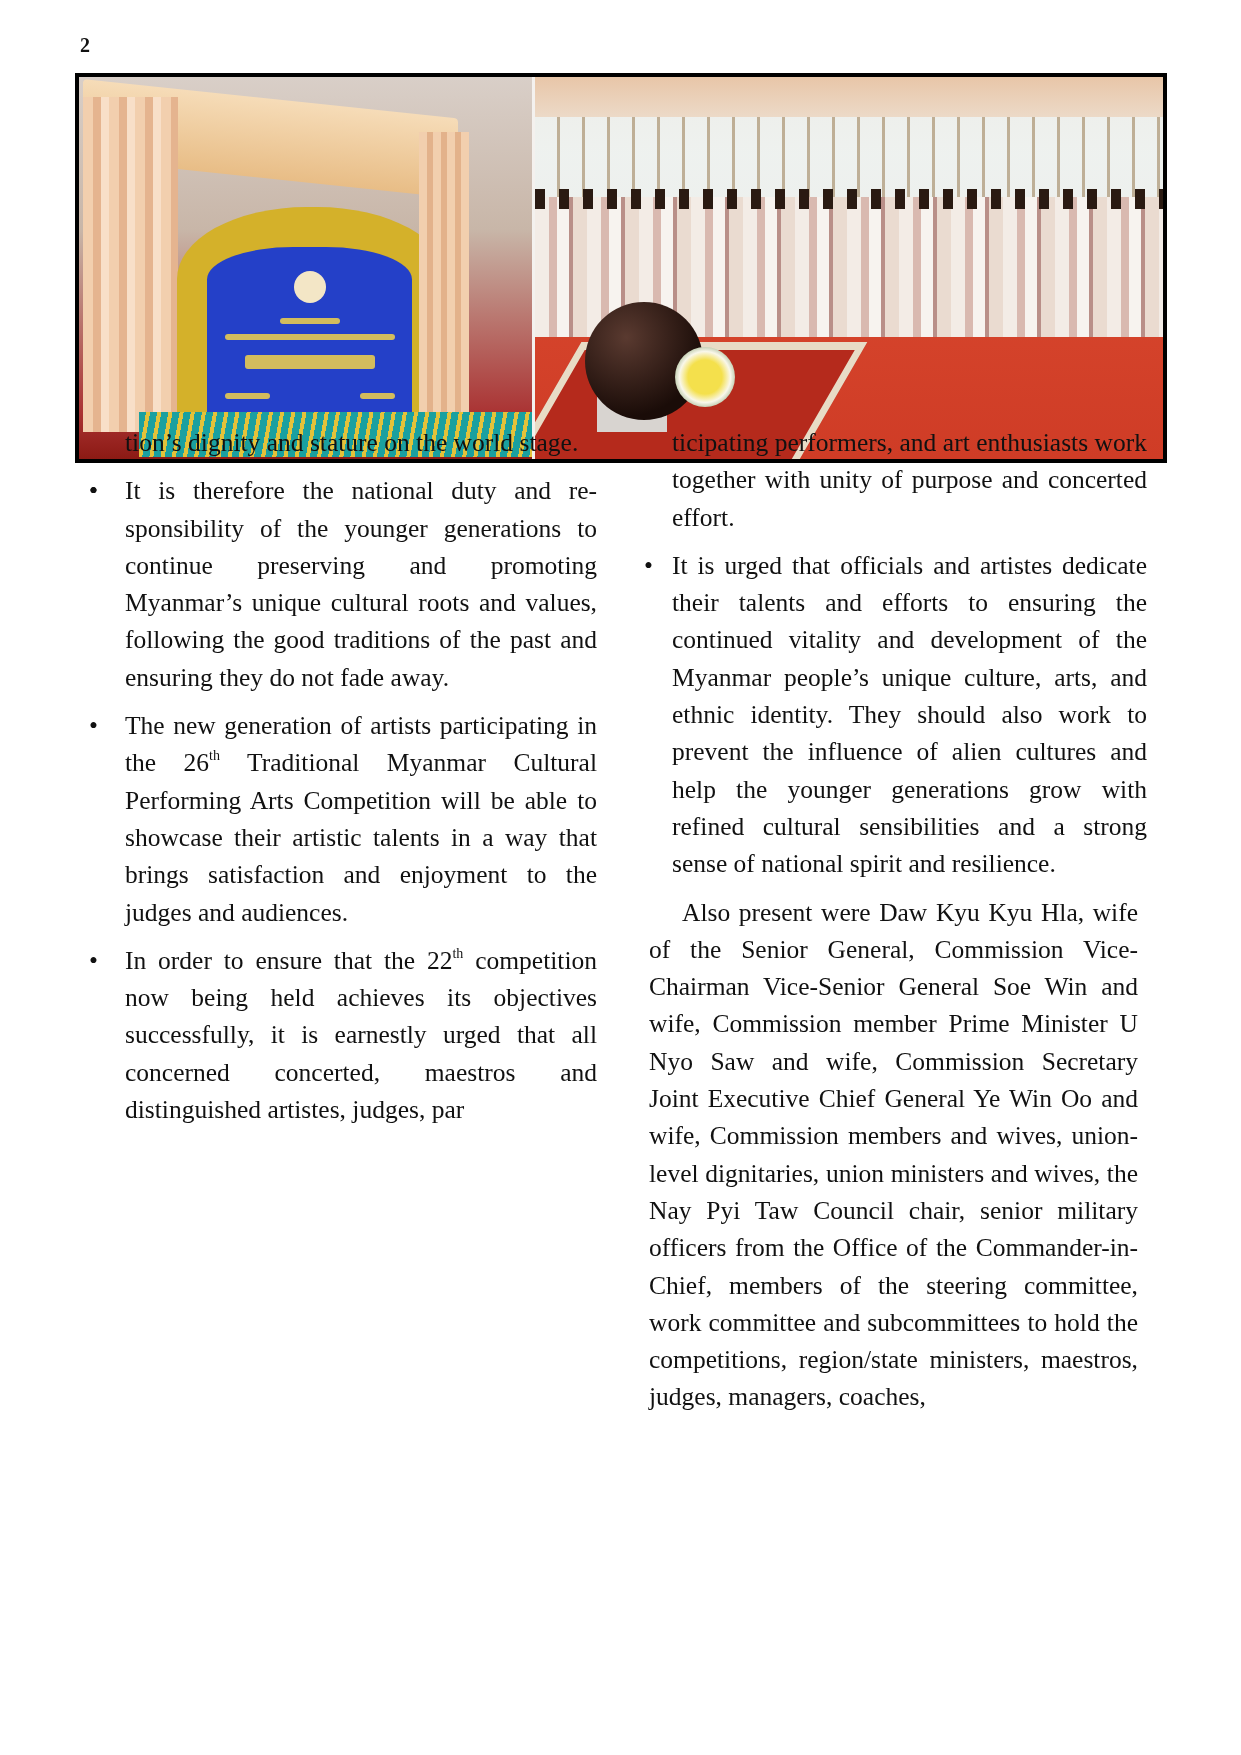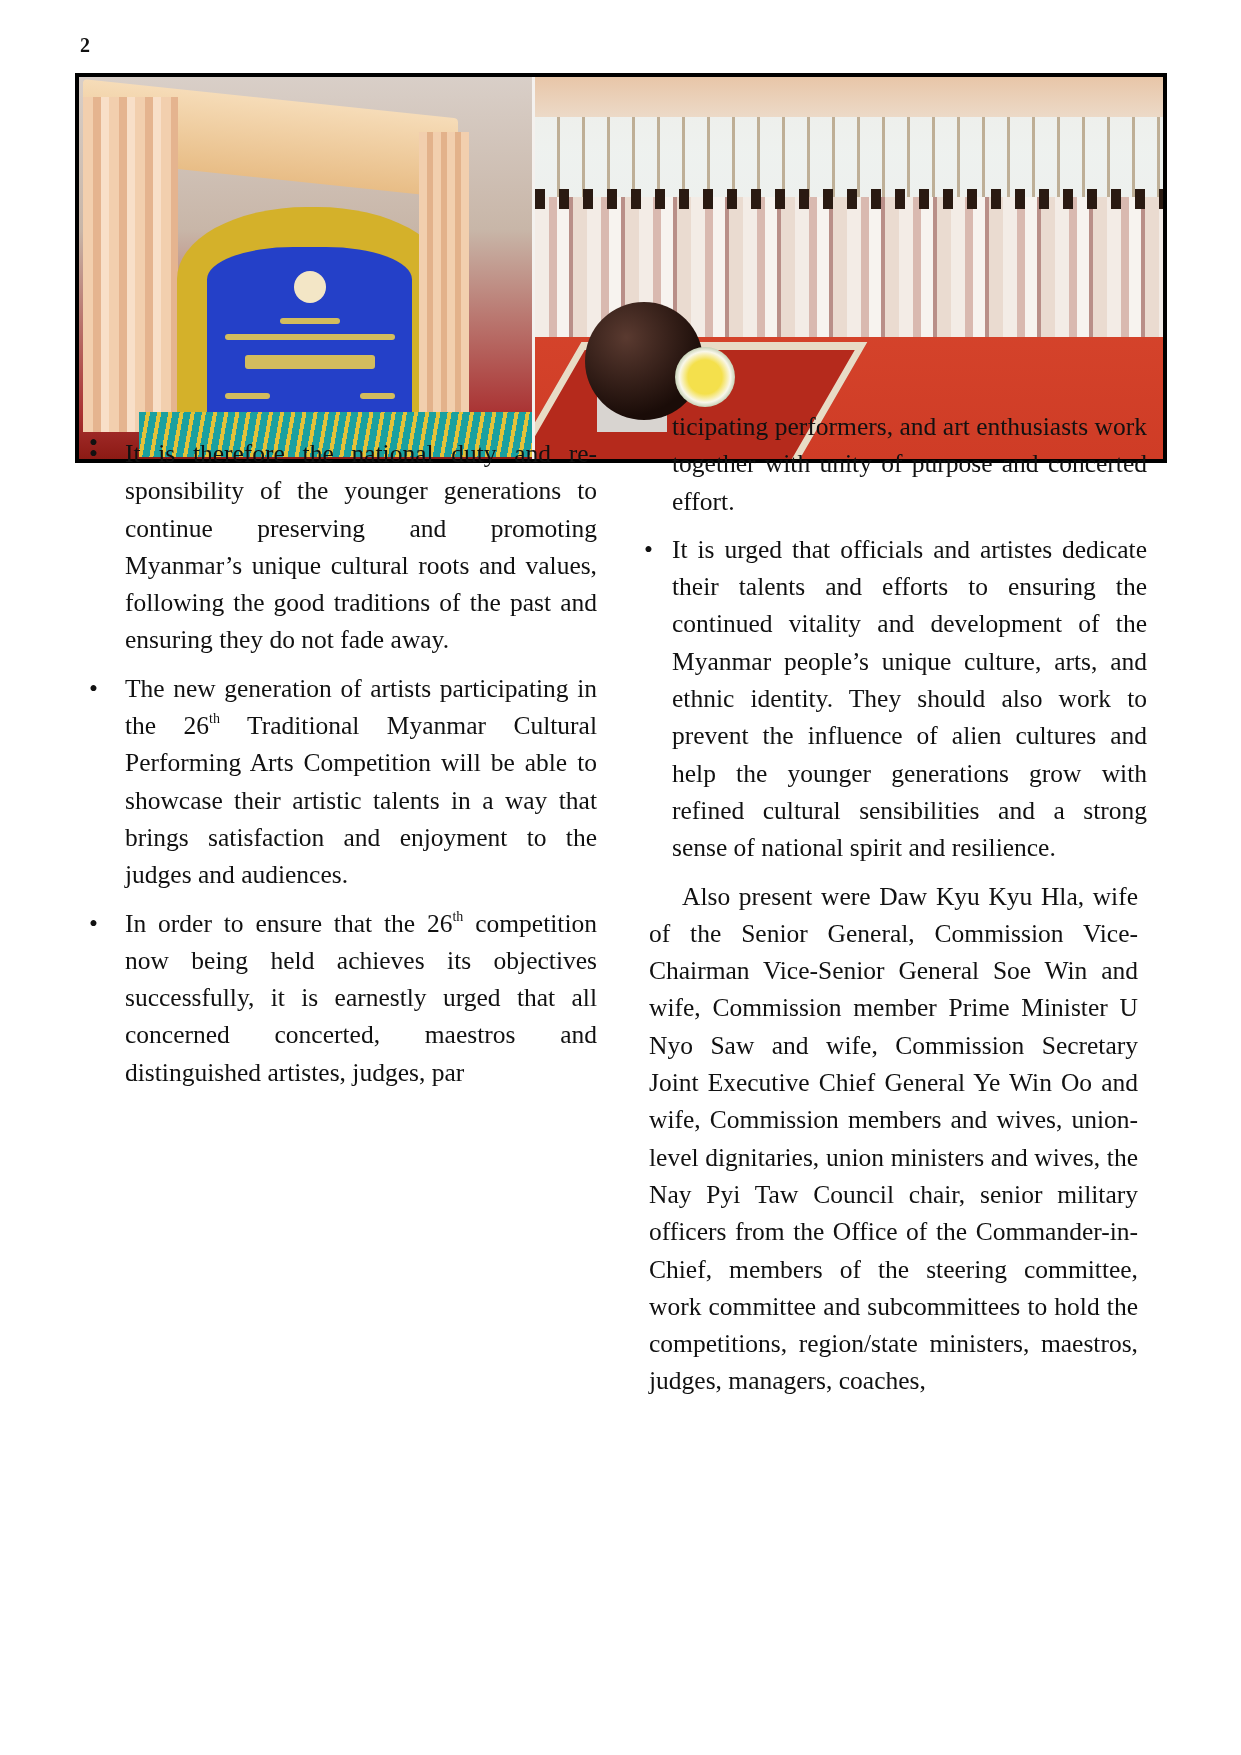--- a/index.html
+++ b/index.html
@@ -38,21 +38,21 @@
   .rug { position: absolute; left: 10px; top: 265px; width: 270px; height: 110px;
          background: #b52a1c; border: 8px solid #e8dcc6; transform: skewX(-30deg); }
   .sphere { position: absolute; left: 50px; top: 225px; width: 118px; height: 118px; border-radius: 50%;
             background: radial-gradient(circle at 35% 30%,#5a3a30,#1a0c08 70%); }
   .pedestal { position: absolute; left: 62px; top: 320px; width: 70px; height: 35px; background: #d8d4d0; }
   .flowers { position: absolute; left: 140px; top: 270px; width: 60px; height: 60px; border-radius: 50%;
              background: radial-gradient(circle,#f4e04c 0 40%,#f9f7ea 60%,#3d6b2a 100%); }
 
   .col { position: absolute; font-size: 25.5px; line-height: 37.3px; text-align: justify; }
   .col-left { left: 80px; top: 424px; width: 517px; }
-  .col-right { left: 640px; top: 408px; width: 507px; }
+  .col-right { left: 640px; top: 424px; width: 507px; }
   .bullet-item { position: relative; padding-left: 45px; margin: 0 0 11px 0; }
   .col-right .bullet-item { padding-left: 32px; }
   .bullet { position: absolute; left: 9px; top: 0; }
   .col-right .bullet { left: 4px; }
   .cont { padding-left: 45px; margin: 0 0 11px 0; }
   .col-right .cont { padding-left: 32px; }
   .indent-para { text-indent: 33px; margin: 9px; }
   sup { font-size: 14px; line-height: 0; vertical-align: 11px; }
 </style>
 </head>
@@ -84,34 +84,35 @@
     <div class="crowd"></div>
     <div class="heads"></div>
     <div class="rug"></div>
     <div class="pedestal"></div>
     <div class="sphere"></div>
     <div class="flowers"></div>
   </div>
 </div>
 
 <div class="col col-left">
+  <p class="cont">tion’s dignity and stature on the world stage.</p>
   <div class="bullet-item">
     <span class="bullet">•</span>
   </div>
   <div class="bullet-item">
     <span class="bullet">•</span>
     <span>It is therefore the national duty and re­sponsibility of the younger generations to continue preserving and promoting Myanmar’s unique cultural roots and values, following the good traditions of the past and ensuring they do not fade away.</span>
   </div>
   <div class="bullet-item">
     <span class="bullet">•</span>
     <span><span>The new generation of artists participat­ing in the 26</span><sup>th</sup><span> Traditional Myanmar Cultural Performing Arts Competition will be able to showcase their artistic talents in a way that brings satisfaction and enjoyment to the judges and audi­ences.</span></span>
   </div>
   <div class="bullet-item">
     <span class="bullet">•</span>
-    <span><span>In order to ensure that the 26</span><sup>th</sup><span> competi­tion now being held achieves its objec­tives successfully, it is earnestly urged that all concerned concerted, maestros and distinguished artistes, judges, par­</span></span>
+    <span><span>In order to ensure that the 22</span><sup>th</sup><span> competi­tion now being held achieves its objec­tives successfully, it is earnestly urged that all concerned concerted, maestros and distinguished artistes, judges, par­</span></span>
   </div>
 </div>
 
 <div class="col col-right">
   <p class="cont">ticipating performers, and art enthusi­asts work together with unity of purpose and concerted effort.</p>
   <div class="bullet-item">
     <span class="bullet">•</span>
     <span>It is urged that officials and artistes ded­icate their talents and efforts to ensuring the continued vitality and development of the Myanmar people’s unique cul­ture, arts, and ethnic identity. They should also work to prevent the influ­ence of alien cultures and help the younger generations grow with refined cultural sensibilities and a strong sense of national spirit and resilience.</span>
   </div>
   <p class="indent-para">Also present  were Daw Kyu Kyu Hla, wife of the Senior General, Commission Vice-Chairman Vice-Senior General Soe Win and wife, Commission member Prime Minister U Nyo Saw and wife, Commis­sion Secretary  Joint  Executive Chief Gen­eral Ye Win Oo and wife, Commission members and wives, union-level dignitar­ies, union ministers and wives, the Nay Pyi Taw Council chair, senior military officers from the Office of the Commander-in-Chief, members of the steering committee, work committee and subcommittees to hold the competitions, region/state minis­ters, maestros, judges, managers, coaches,</p>

